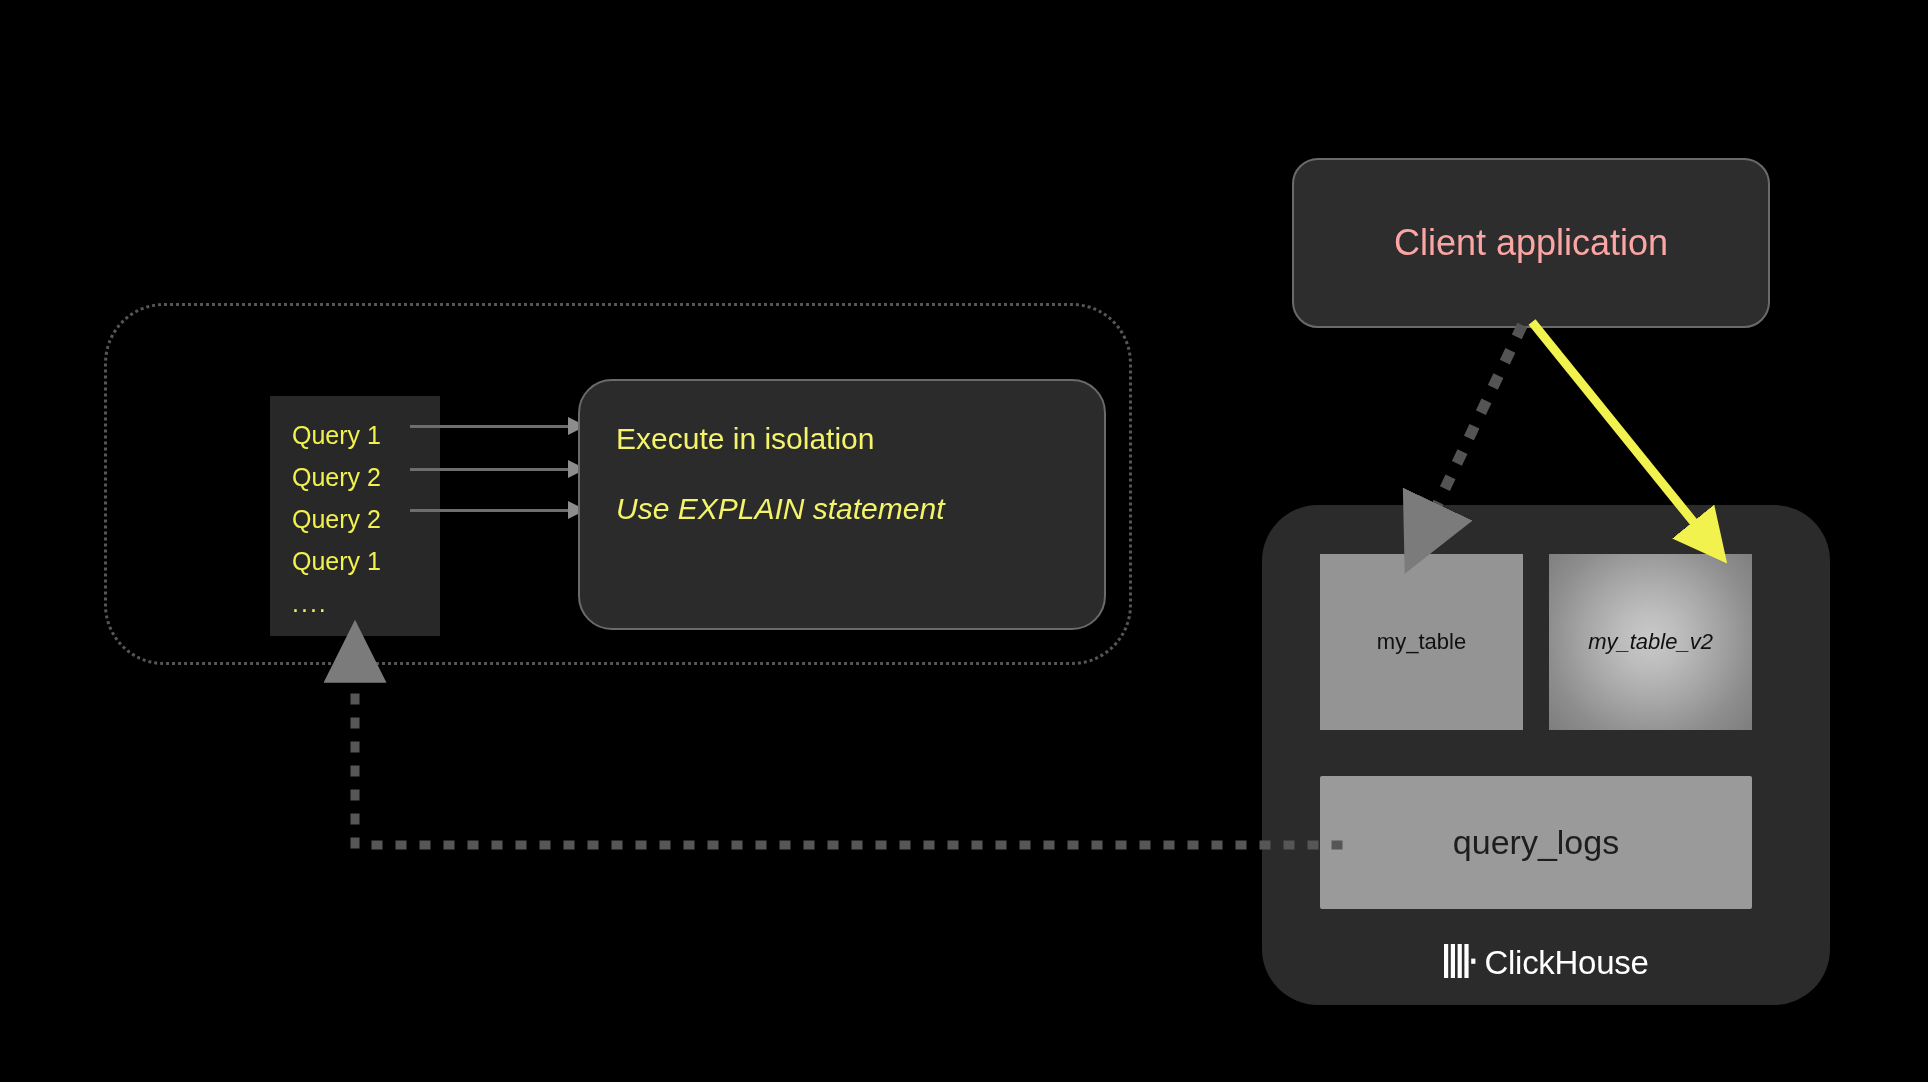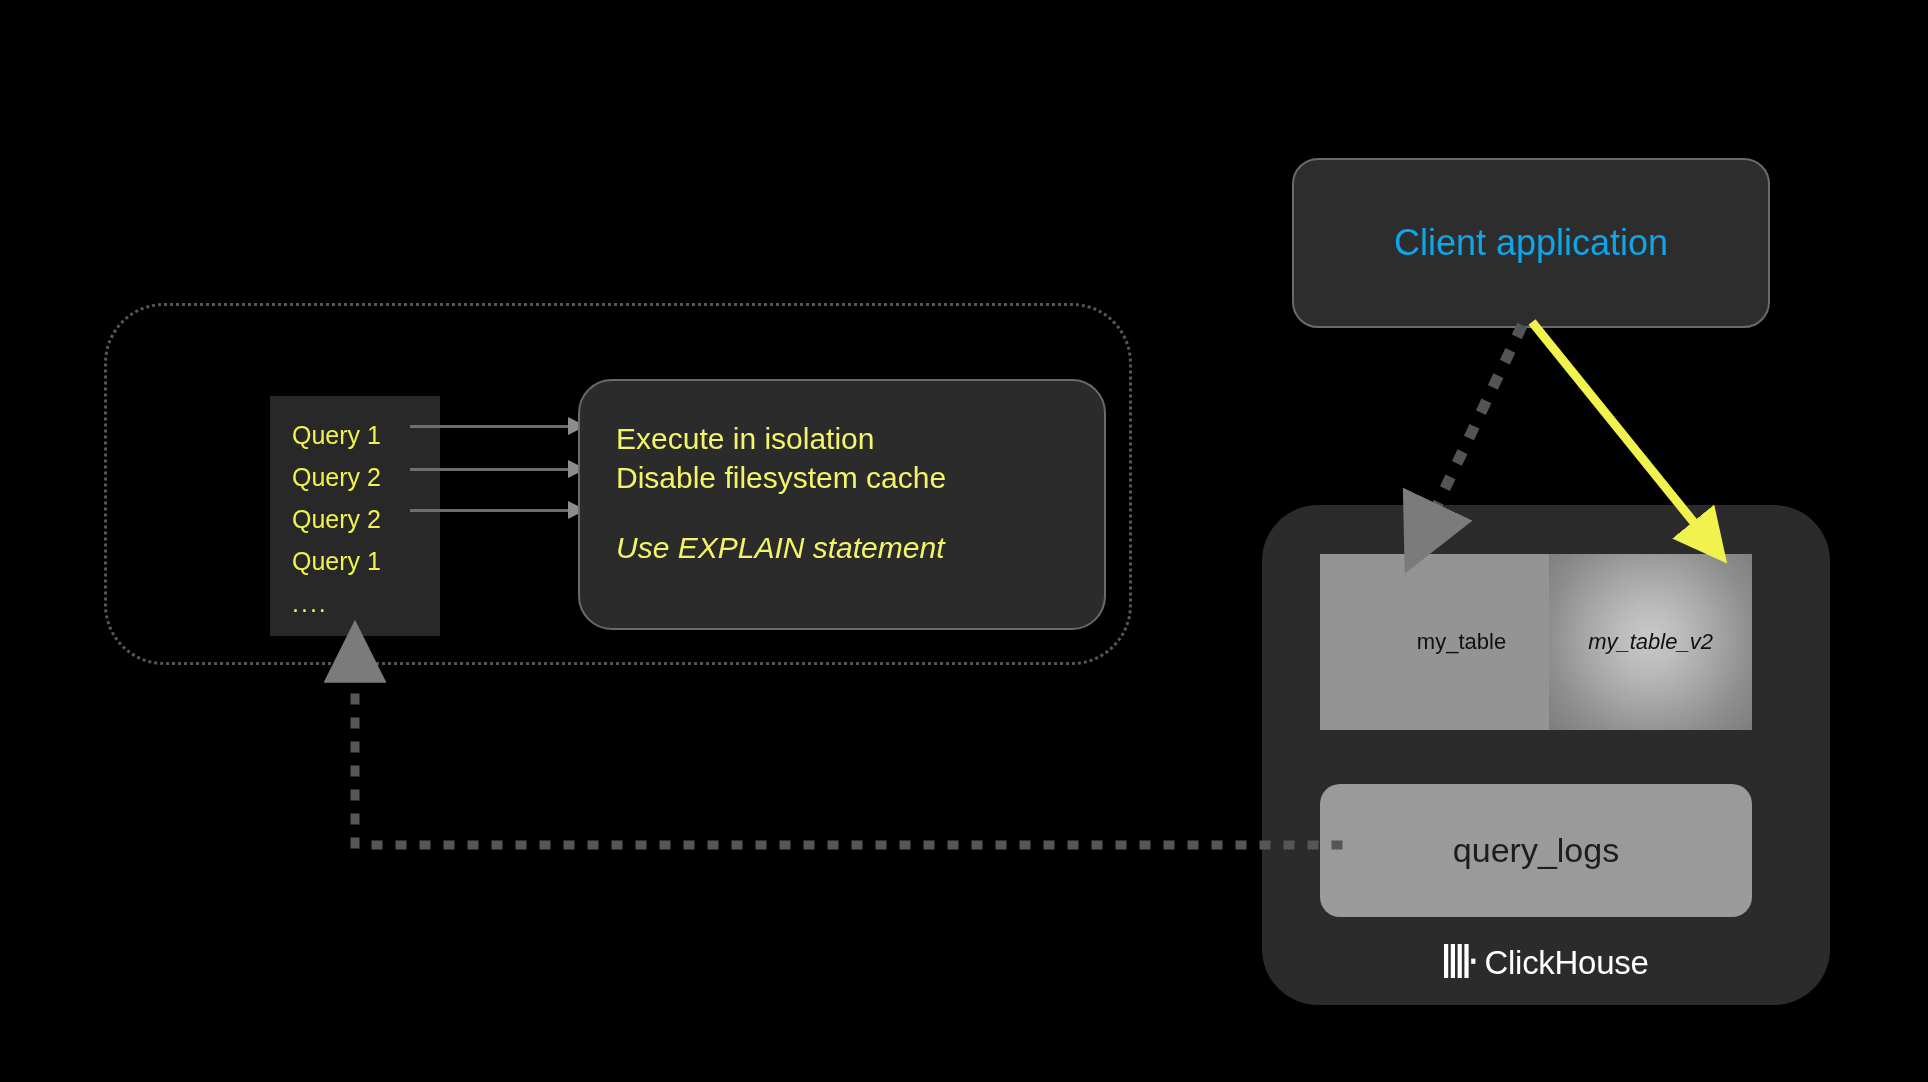--- a/index.html
+++ b/index.html
@@ -121,21 +121,21 @@
     height: 170px;
     background: #2d2d2d;
     border: 2px solid #6a6a6a;
     border-radius: 26px;
     box-sizing: border-box;
     display: flex;
     align-items: center;
     justify-content: center;
   }
   .client-app-label {
-    color: #0ea5e9;
+    color: #fca5a5;
     font-size: 36px;
   }
 
   
   .ch-container {
     position: absolute;
     left: 1262px;
     top: 505px;
     width: 568px;
     height: 500px;
@@ -150,44 +150,42 @@
     display: flex;
     align-items: center;
     justify-content: center;
     color: #101010;
     font-size: 22px;
   }
   .table-box.plain {
     background: #949494;
     left: 58px;
     top: 49px;
-    padding-left: 40px;
   }
   .table-box.glow {
     left: 287px;
     top: 49px;
     background: radial-gradient(circle at 50% 48%,
                 #c9c9c9 0%, #bcbcbc 22%,
                 #a6a6a6 48%, #8e8e8e 74%, #7d7d7d 100%);
     font-style: italic;
   }
   .logs-box {
     position: absolute;
     left: 58px;
     top: 271px;
     width: 432px;
     height: 133px;
     background: #9a9a9a;
-    border-radius: 20px;
+    border-radius: 2px;
     display: flex;
     align-items: center;
     justify-content: center;
     color: #1d1d1d;
     font-size: 34px;
-    margin-top: 8px;
   }
   .ch-logo {
     position: absolute;
     left: 0; right: 0;
     bottom: 23px;
     display: flex;
     justify-content: center;
     gap: 9px;
   }
   .ch-logo-mark { display: block; }
@@ -221,21 +219,20 @@
     <div class="query-ellipsis">....</div>
   </div>
 
   <div class="q-arrow a1"></div>
   <div class="q-arrow a2"></div>
   <div class="q-arrow a3"></div>
 
   <div class="investigation">
     <div class="inv-lines">
       <div class="inv-line">Execute in isolation</div>
-      <div class="inv-line">Disable filesystem cache</div>
       <div class="inv-line spaced">Use EXPLAIN statement</div>
     </div>
   </div>
 
   <div class="client-app">
     <span class="client-app-label">Client application</span>
   </div>
 
   <div class="ch-container">
     <div class="table-box plain">

